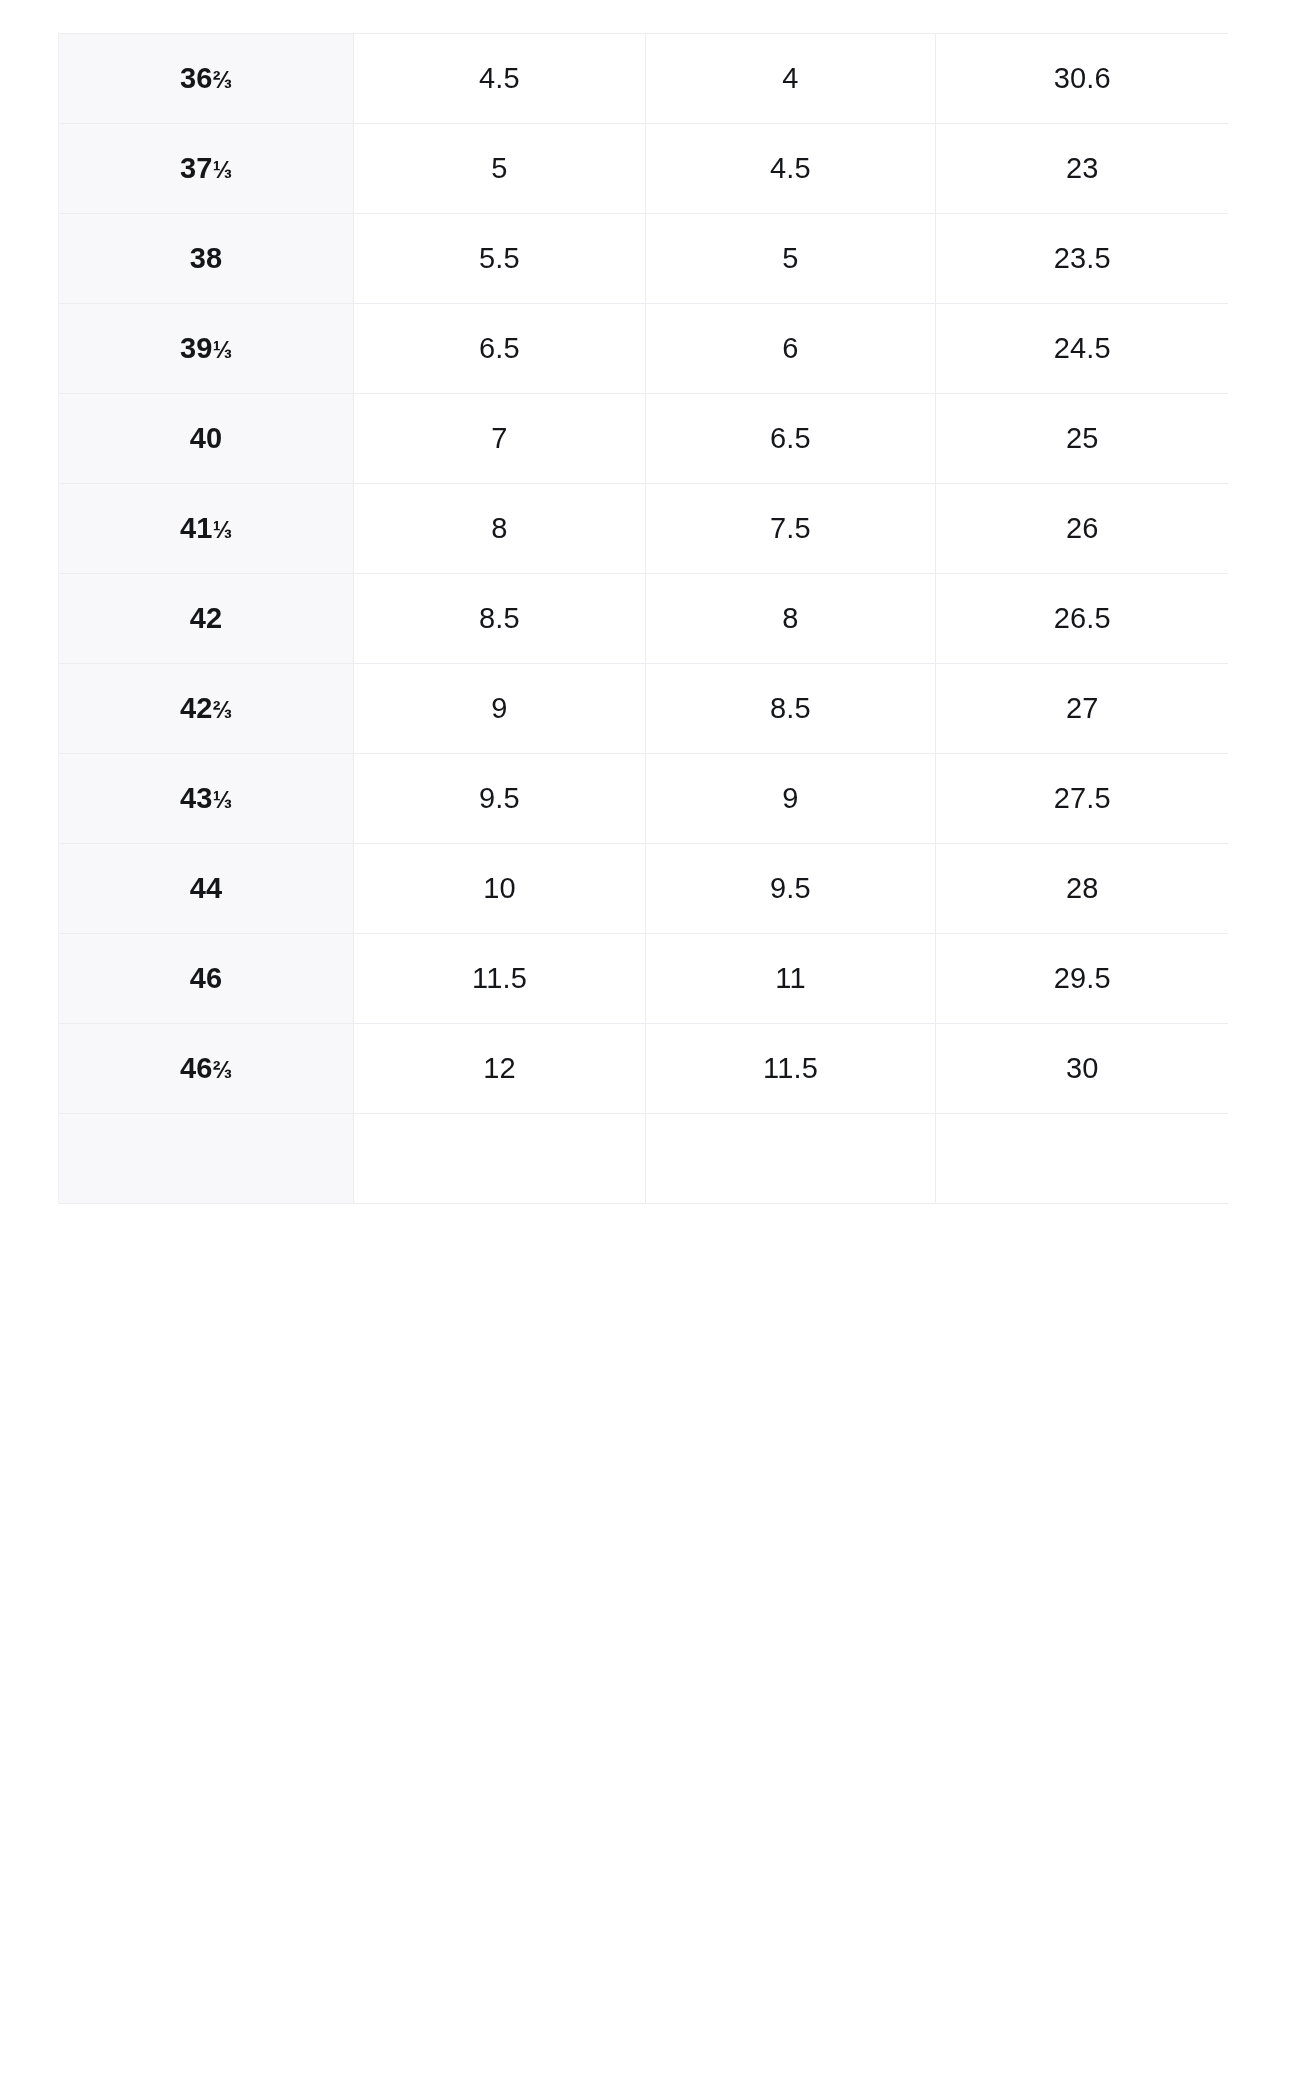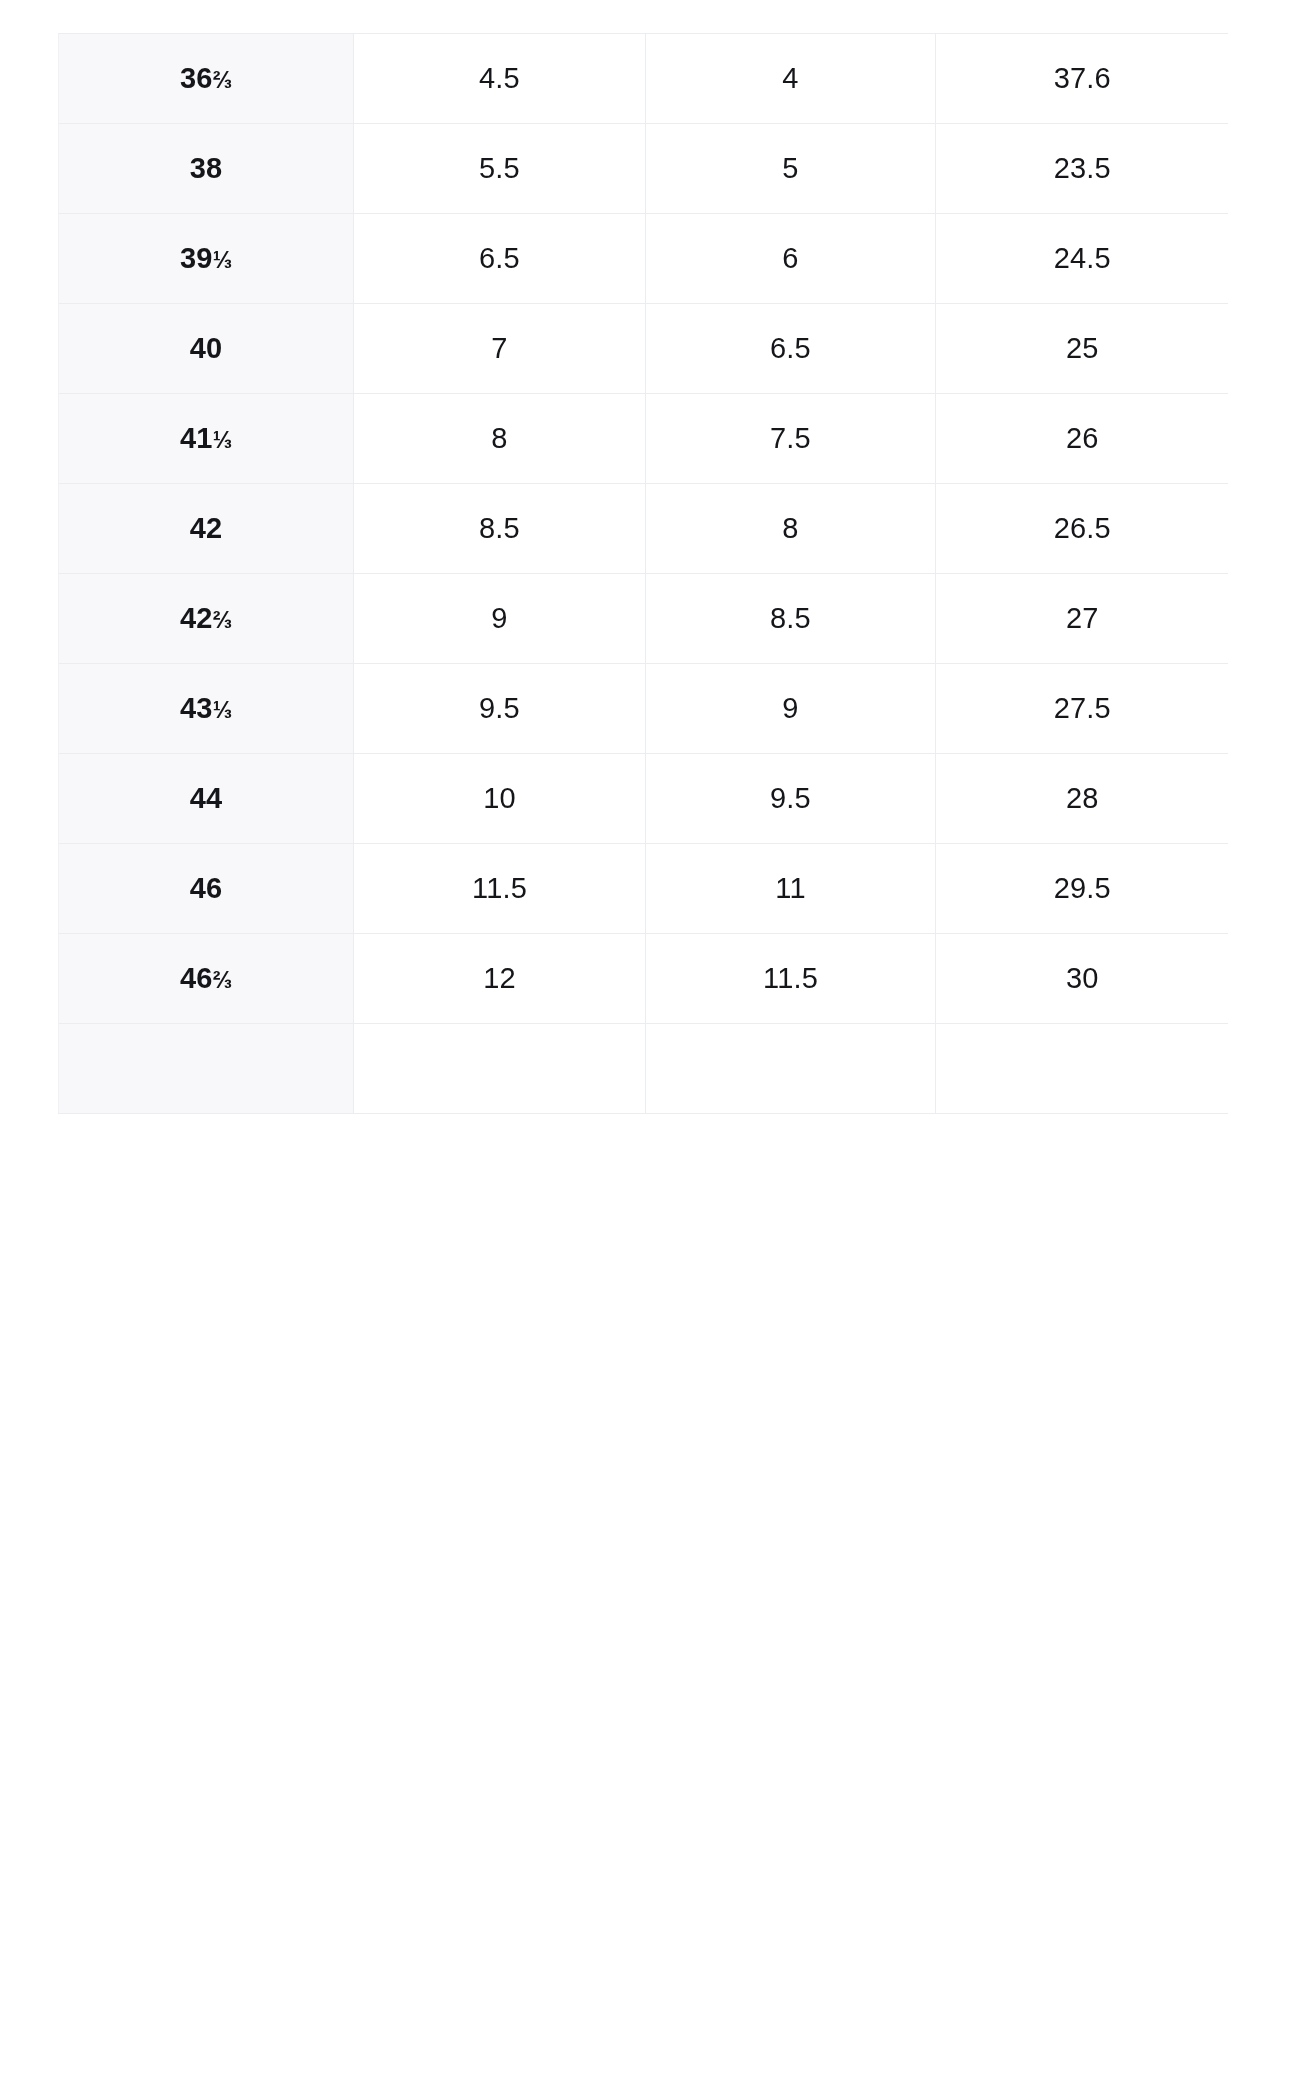--- a/index.html
+++ b/index.html
@@ -85,21 +85,27 @@
         <col class="c1">
           <col class="c2">
           <col class="c3">
           <col class="c4">
       </colgroup>
       <tbody>
           <tr>
             <td class="eu-cell">36<span class="frac">⅔</span></td>
             <td>4.5</td>
             <td>4</td>
-            <td>37.6</td>
+            <td>30.6</td>
+          </tr>
+          <tr>
+            <td class="eu-cell">37<span class="frac">⅓</span></td>
+            <td>5</td>
+            <td>4.5</td>
+            <td>23</td>
           </tr>
           <tr>
             <td class="eu-cell">38</td>
             <td>5.5</td>
             <td>5</td>
             <td>23.5</td>
           </tr>
           <tr>
             <td class="eu-cell">39<span class="frac">⅓</span></td>
             <td>6.5</td>

